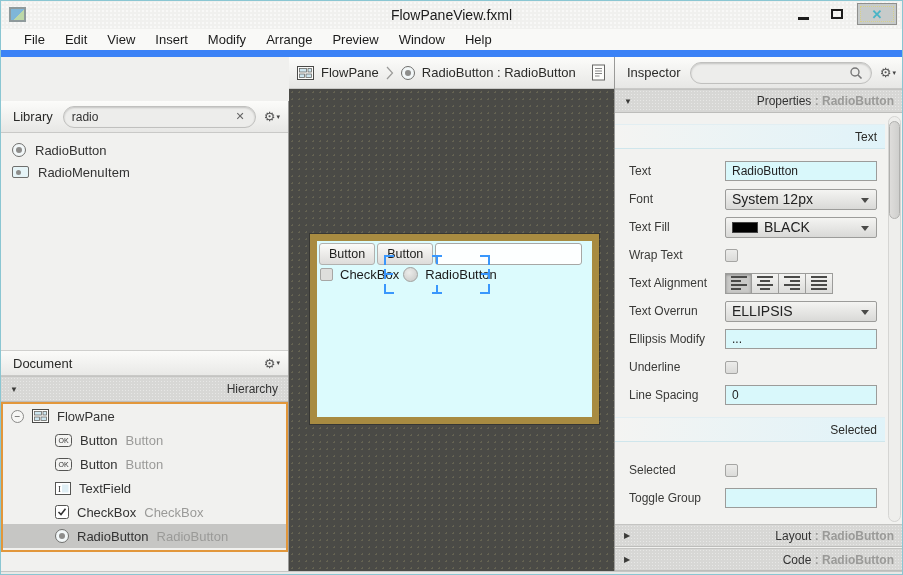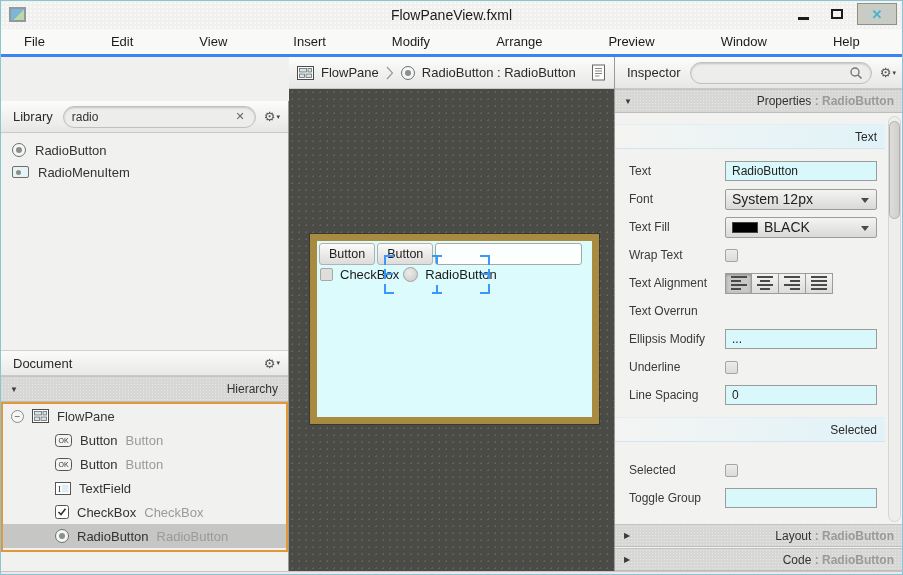--- a/index.html
+++ b/index.html
@@ -21,22 +21,22 @@
   .wbtn { width:28px; height:21px; display:flex; align-items:center; justify-content:center; }
   .glyph-min { width:11px; height:3px; background:#1b1b1b; margin-top:8px; }
   .glyph-max { width:12px; height:10px; border:2px solid #1b1b1b; background:transparent; }
   .wbtn-close { width:40px; height:22px; background:#c7cbca; border:1px solid #8f8f8d;
     outline:1px dotted #d8d08a; outline-offset:-4px;
     display:flex; align-items:center; justify-content:center;
     color:#49b4c6; font-weight:bold; font-size:13px; }
 
   
   .menubar { position:absolute; left:0; top:28px; width:100%; height:28px;
-    background:#f9f9f7; border-bottom:3px solid #3b82f6;
-    display:flex; align-items:center; padding-left:13px;gap:46px; }
+    background:#f9f9f7; border-bottom:7px solid #3b82f6;
+    display:flex; align-items:center; padding-left:13px; }
   .menu-item { padding:0 10px; font-size:13px; color:#1b1b1b; line-height:28px; }
 
   
   .left-panel  { position:absolute; left:0;   top:68px; width:288px; height:514px; background:#f1f1ef; border-right:1px solid #9a9a98;margin-top:32px; }
   .center-panel{ position:absolute; left:288px;top:56px; width:325px; height:514px; }
   .right-panel { position:absolute; left:613px;top:56px; width:290px; height:514px; background:#f2f2f0; border-left:1px solid #9a9a98; }
   .bottom-strip{ position:absolute; left:0; top:570px; width:100%; height:5px; background:#e9e9e7; border-top:1px solid #c6c6c4; }
 
   
   .panel-header { height:32px; background:linear-gradient(#fcfcfa,#e7e7e5);
@@ -442,20 +442,26 @@
                   <i class="w16"></i>
                   <i class="w16"></i>
                 </div>
               </div>
           </div>
         </div>
       </div>
 
       <div class="prop-row">
         <span class="prop-label">Text Overrun</span>
+        <div class="prop-ctl">
+            <div class="dropdown">
+              <span>ELLIPSIS</span>
+              <span class="dd-arrow"></span>
+            </div>
+          </div>
       </div>
 
       <div class="prop-row">
         <span class="prop-label">Ellipsis Modify</span>
         <div class="prop-ctl">
             <input class="txt-input" value="..." style="">
           </div>
       </div>
 
       <div class="prop-row">

